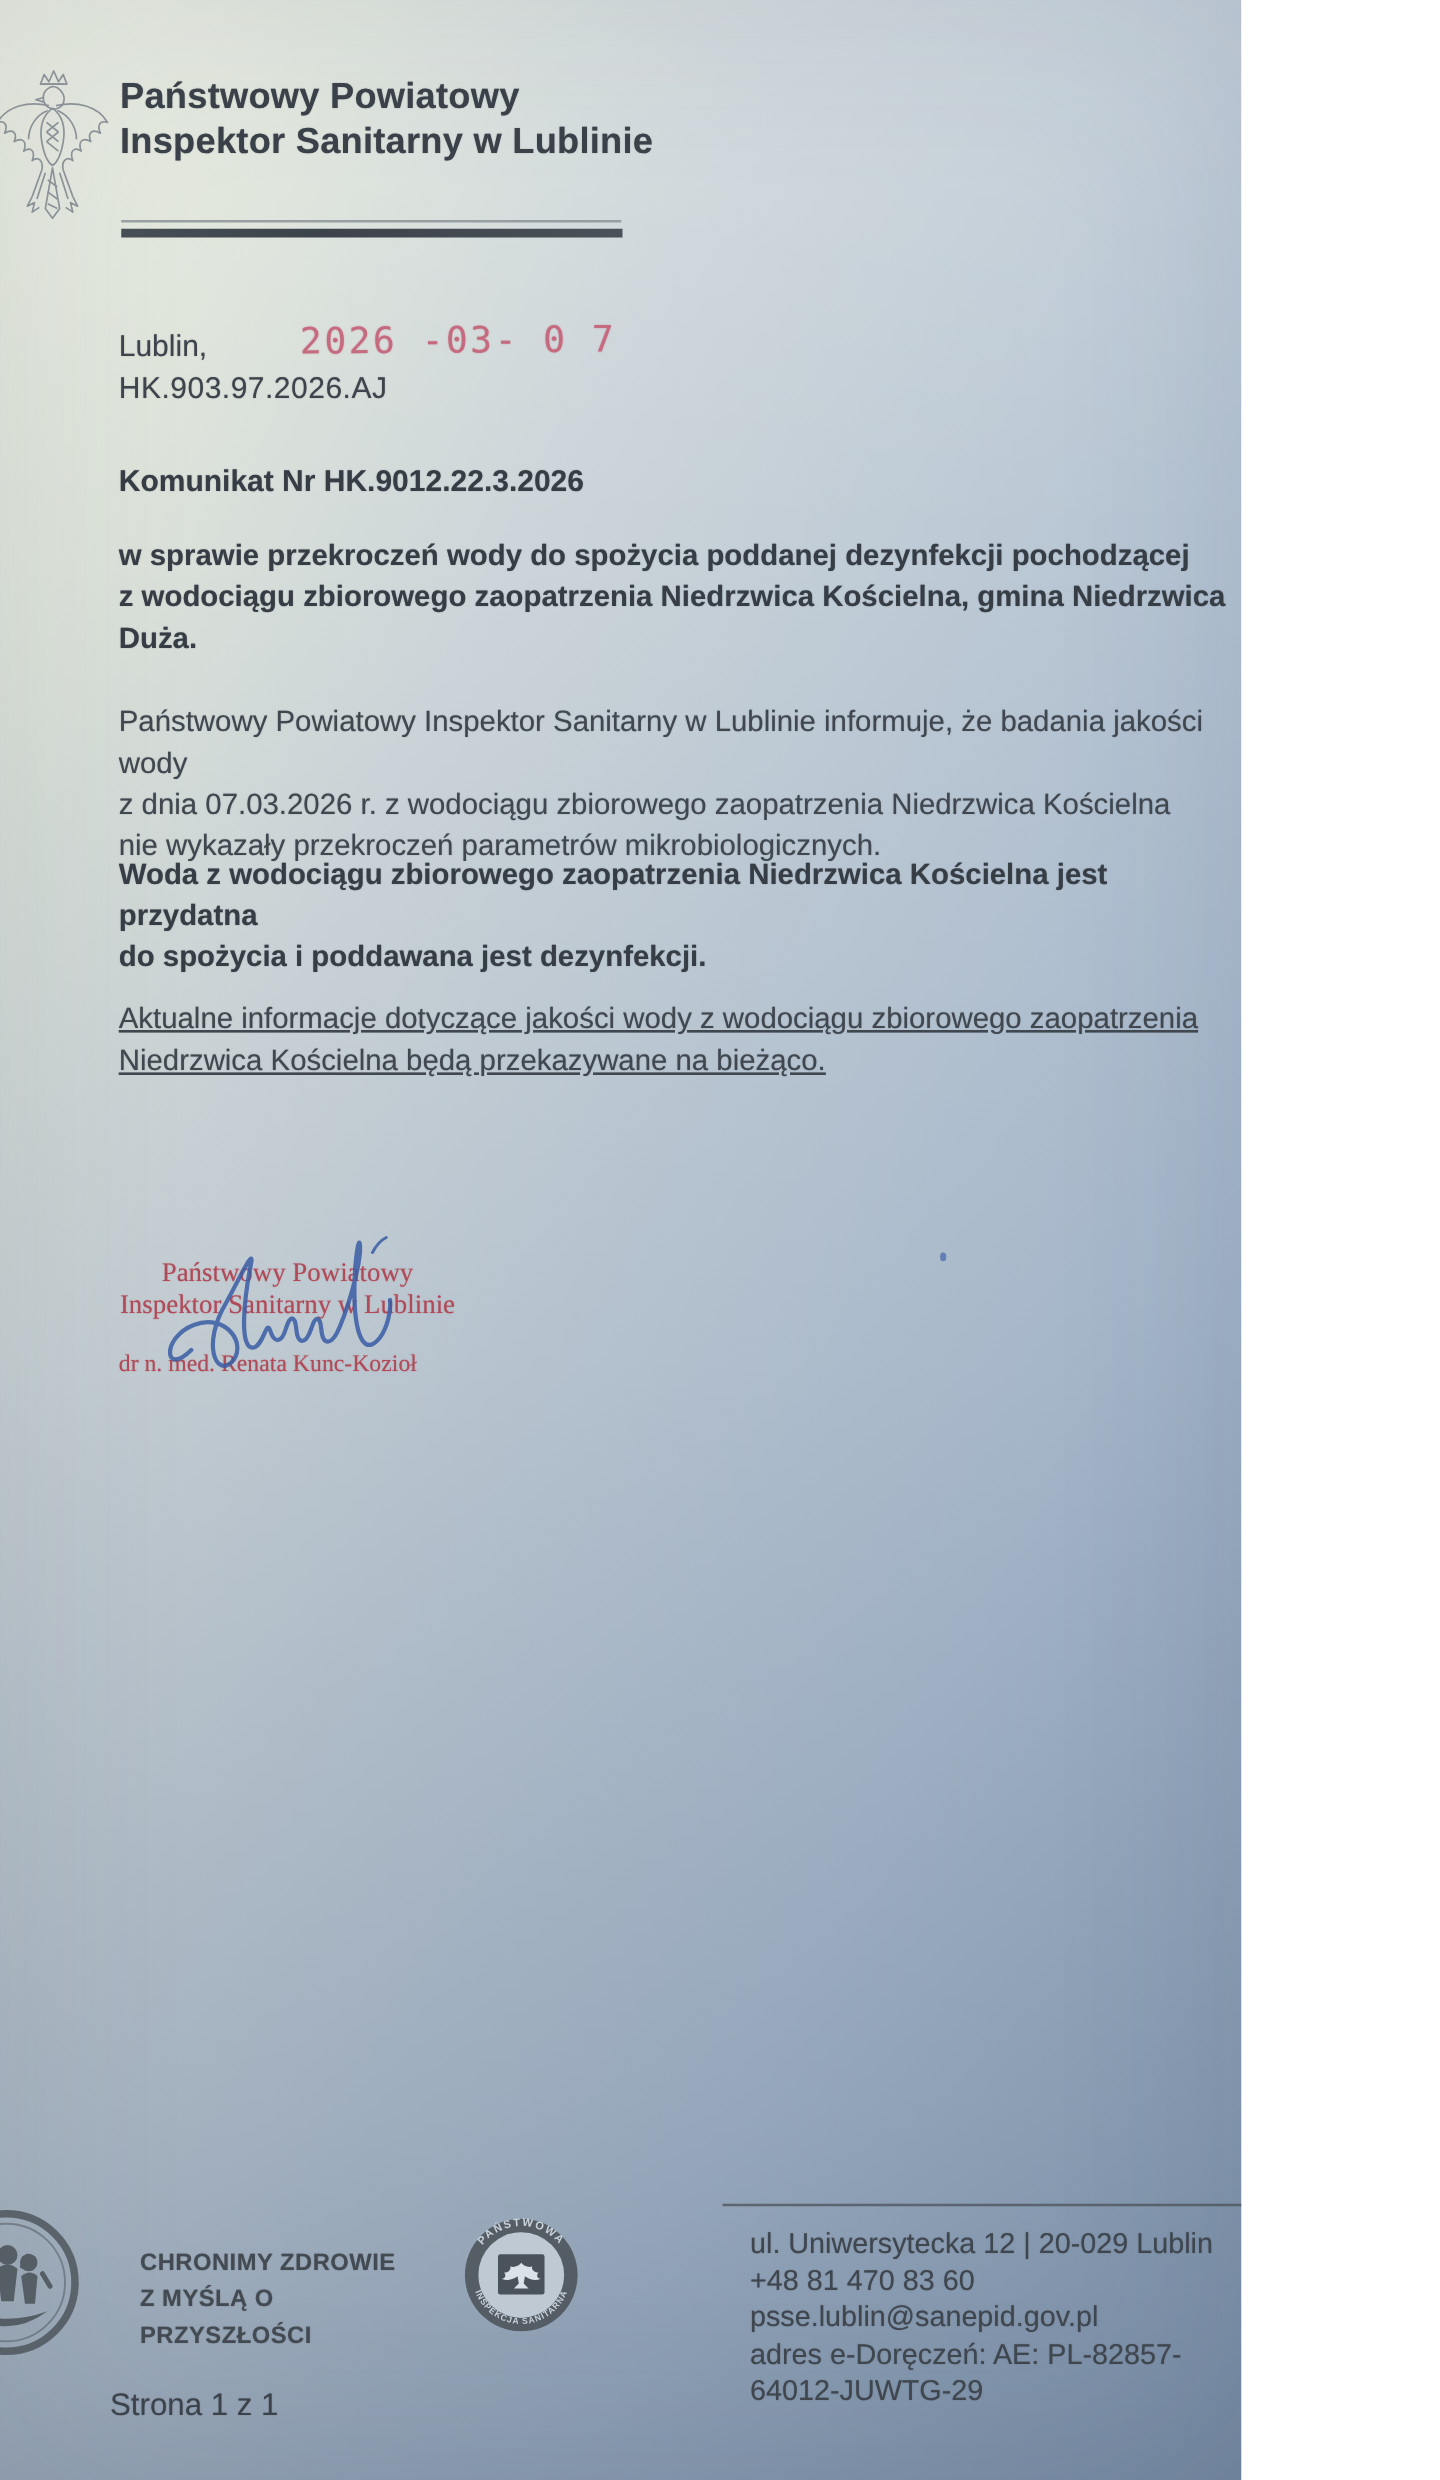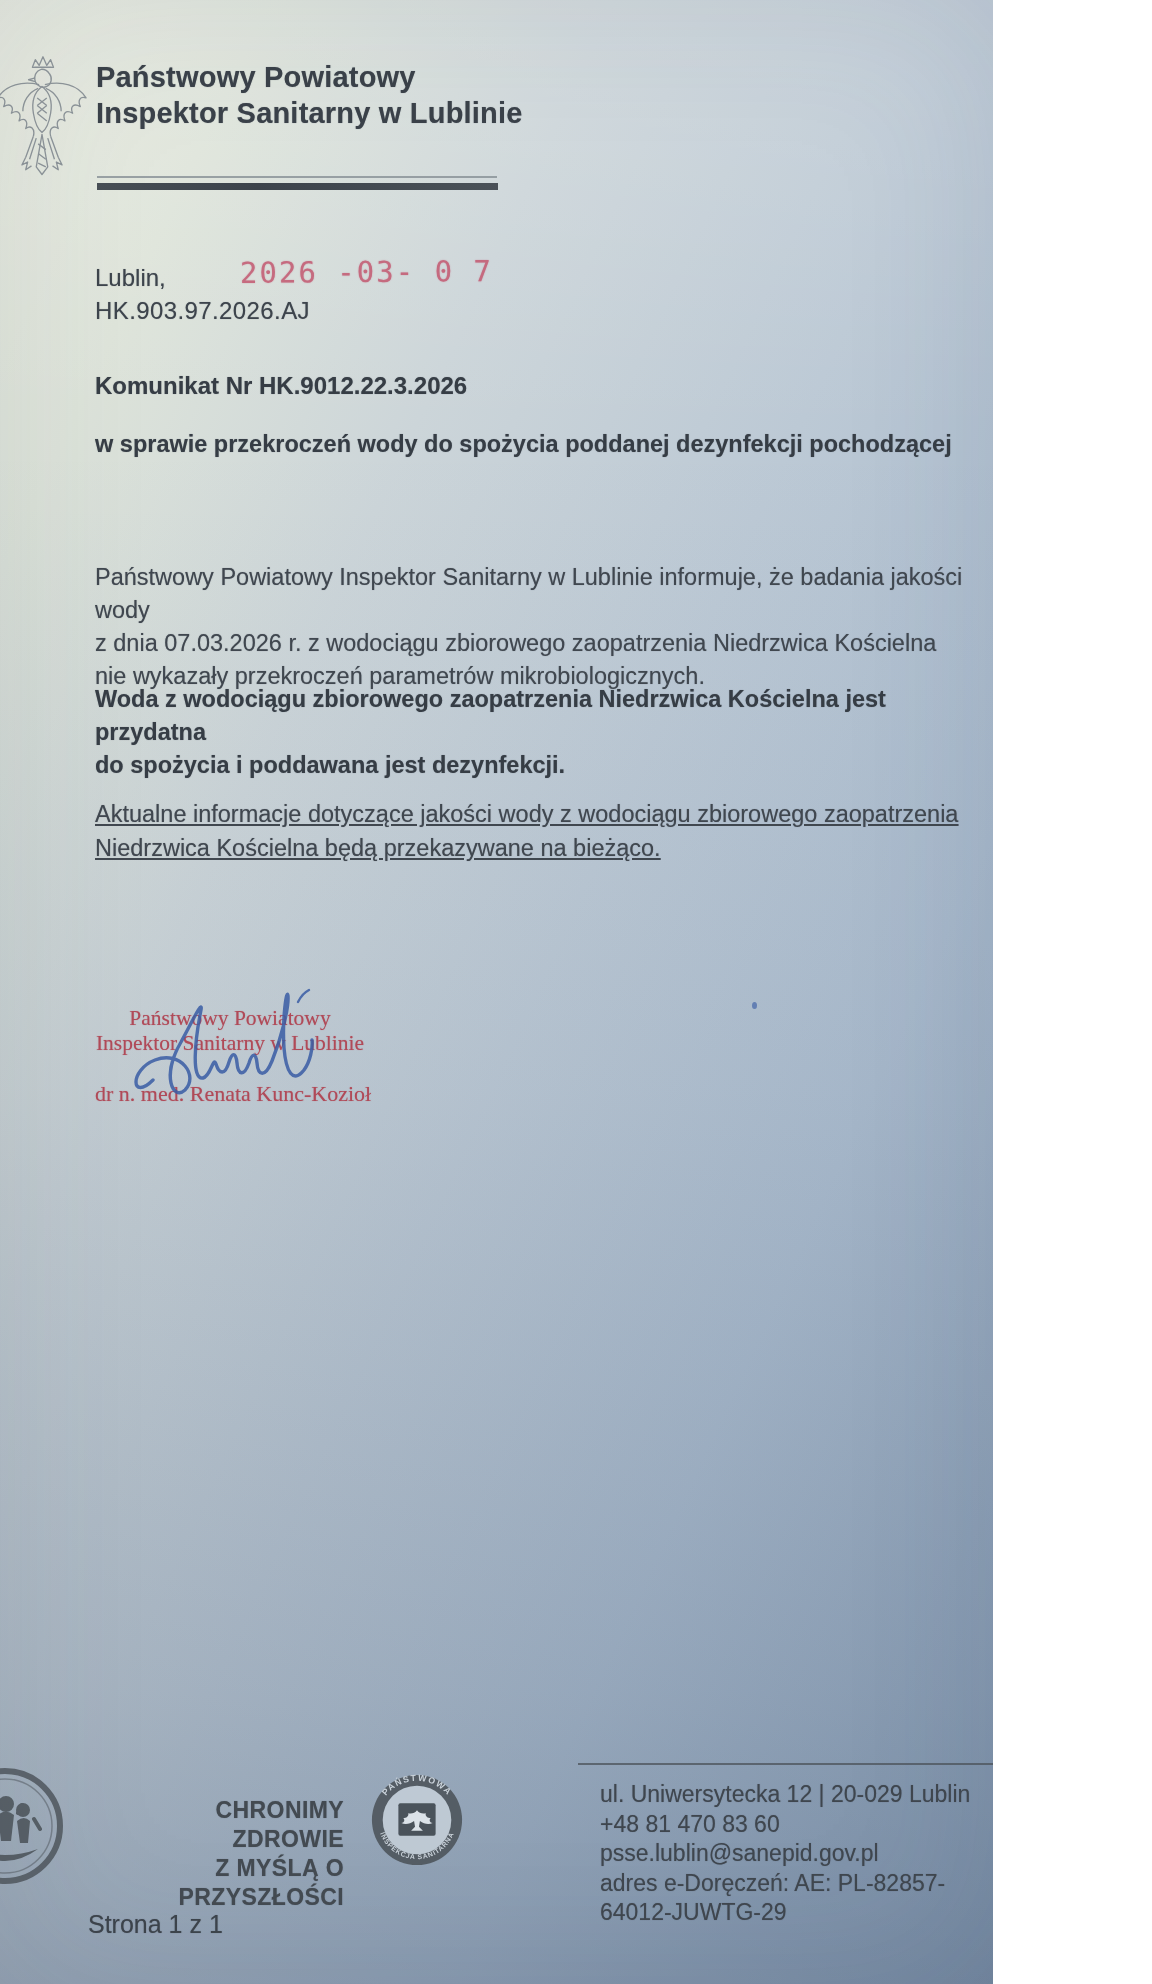--- a/index.html
+++ b/index.html
@@ -38,27 +38,27 @@
   .para{left:95px;font-size:23.5px;line-height:33px;}
   .p-subject{top:428px;}
   .p1{top:561px;line-height:33px;color:#40474f;}
   .p2{top:683px;}
   .p3{top:797px;line-height:34px;color:#40474f;text-decoration:underline;}
 
   
   .stamp-red{position:absolute;font-family:"Liberation Serif",serif;color:#b04a58;text-shadow:0 0 1px rgba(176,74,88,.55);}
   .stamp-l1{left:105px;top:1006px;width:250px;text-align:center;font-size:21.5px;}
   .stamp-l2{left:75px;top:1031px;width:310px;text-align:center;font-size:21.5px;}
-  .stamp-name{left:95px;top:1081px;font-size:22px;}
+  .stamp-name{left:95px;top:1081px;font-size:19px;}
   .sig-svg{position:absolute;left:133px;top:982px;width:235px;height:134px;}
   .ink-speck{position:absolute;left:752px;top:1002px;width:5px;height:7px;border-radius:50%;background:#4465a8;opacity:.7;}
 
   
   .logo-people{position:absolute;left:-58px;top:1763px;width:126px;height:126px;opacity:.82;}
-  .motto{left:112px;top:1796px;width:232px;text-align:right;font-size:23px;line-height:29px;font-weight:bold;color:#434a51;letter-spacing:.4px;font-stretch:condensed;}
+  .motto{left:112px;top:1796px;width:232px;text-align:left;font-size:19px;line-height:29px;font-weight:bold;color:#434a51;letter-spacing:.4px;font-stretch:condensed;}
   .badge{position:absolute;left:368px;top:1771px;width:98px;height:98px;opacity:.85;}
   .footer-rule{position:absolute;left:578px;top:1763px;width:574px;height:2px;background:#4b5258;opacity:.75;}
   .address{left:600px;top:1780px;font-size:23px;line-height:29.5px;color:#3f464e;}
   .page-num{left:88px;top:1910px;font-size:25px;color:#3c434b;}
 </style>
 </head>
 <body>
 
 <div class="page">
 
@@ -86,20 +86,21 @@
   <div class="rule-thick"></div>
 
   <div class="txt place">Lublin,</div>
   <div class="date-stamp">2026 -03- 0 7</div>
   <div class="txt reference">HK.903.97.2026.AJ</div>
 
   <div class="txt b subject-title">Komunikat Nr HK.9012.22.3.2026</div>
 
   <div class="txt b para p-subject">
     <div>w sprawie przekroczeń wody do spożycia poddanej dezynfekcji pochodzącej</div>
+    <div>z wodociągu zbiorowego zaopatrzenia Niedrzwica Kościelna, gmina Niedrzwica Duża.</div>
   </div>
 
   <div class="txt para p1">
     <div>Państwowy Powiatowy Inspektor Sanitarny w Lublinie informuje, że badania jakości wody</div>
     <div>z dnia 07.03.2026 r. z wodociągu zbiorowego zaopatrzenia Niedrzwica Kościelna</div>
     <div>nie wykazały przekroczeń parametrów mikrobiologicznych.</div>
   </div>
 
   <div class="txt b para p2">
     <div>Woda z wodociągu zbiorowego zaopatrzenia Niedrzwica Kościelna jest przydatna</div>

